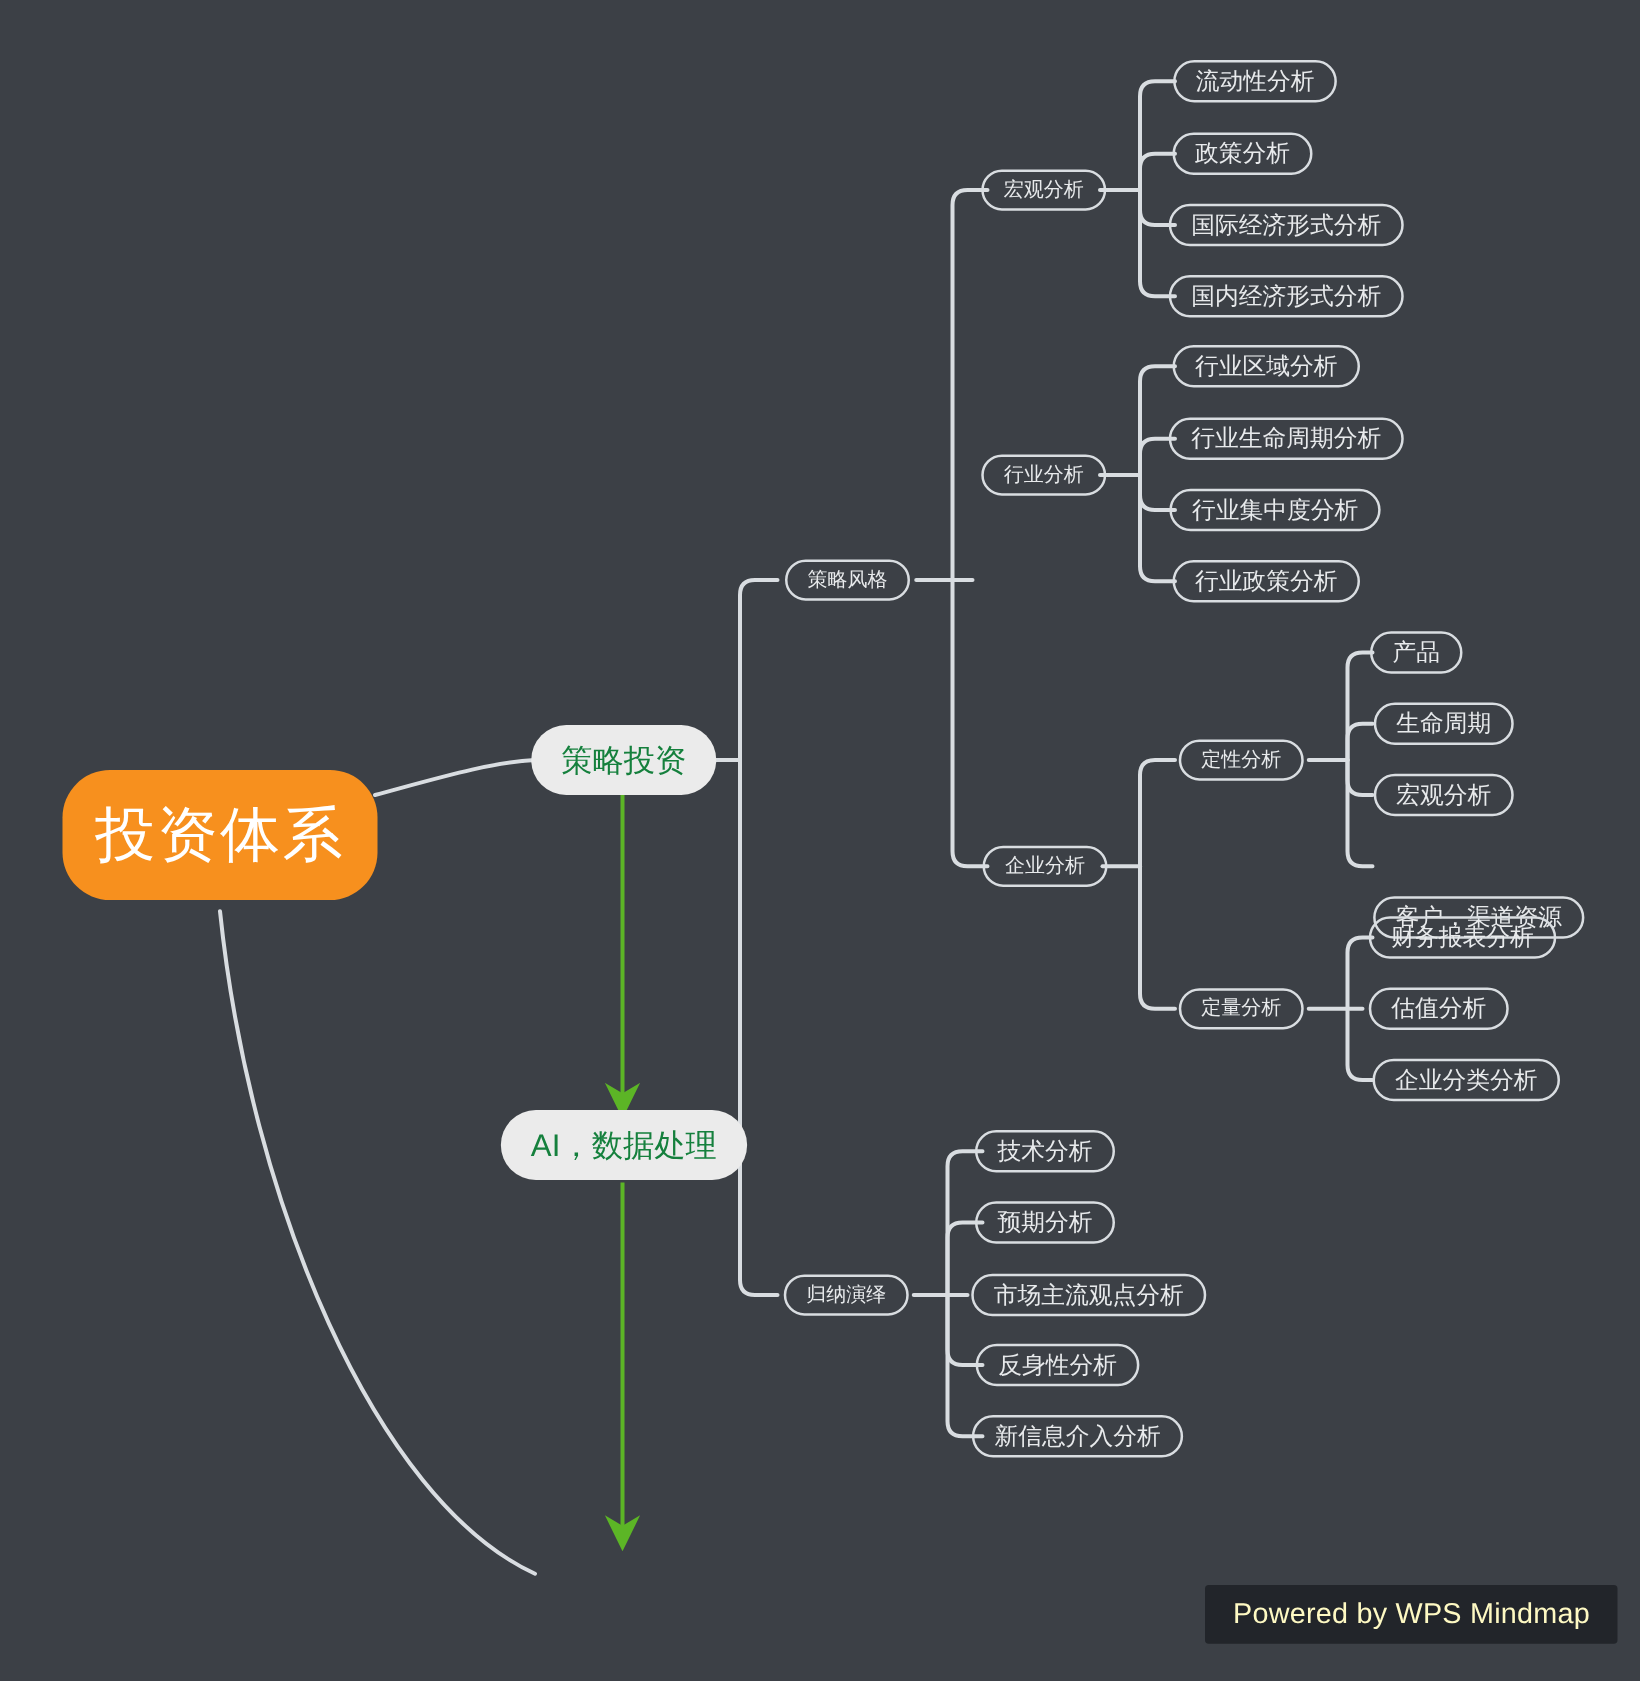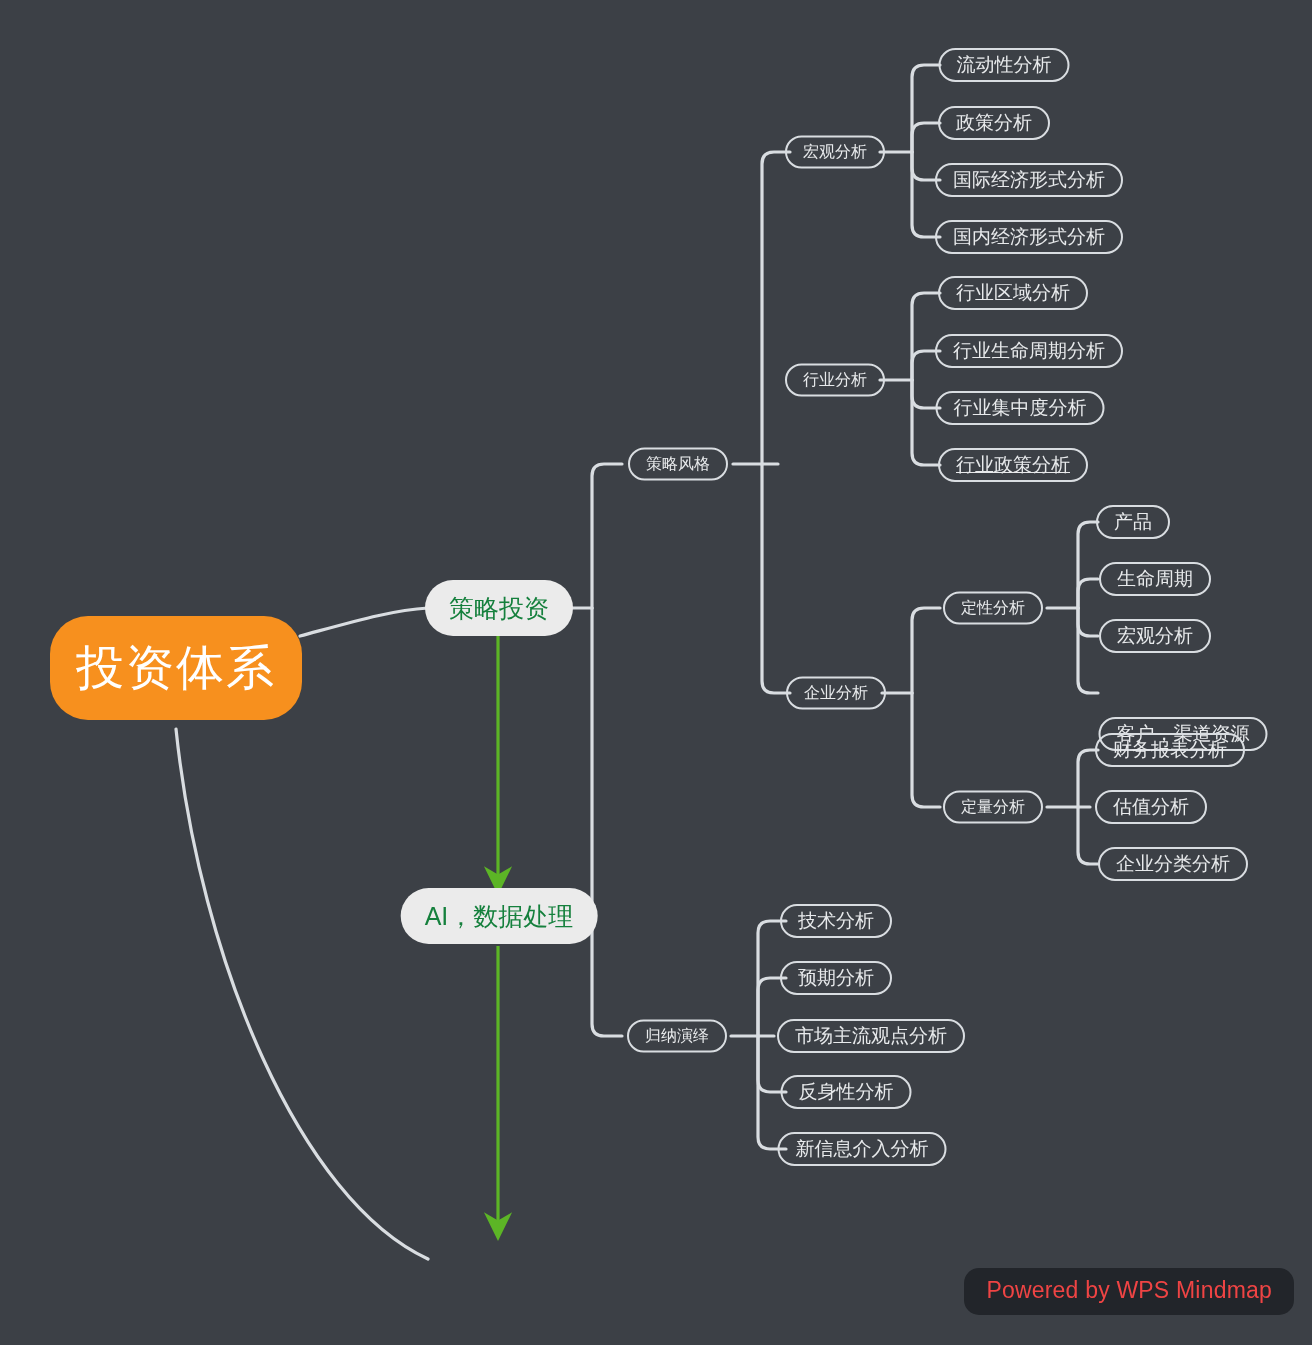--- a/index.html
+++ b/index.html
@@ -66,24 +66,24 @@
     font-size: 19px;
     height: 34px;
     border-radius: 20px;
   }
   
   #watermark {
     position: absolute;
     right: 18px;
     bottom: 30px;
     background: #22252a;
-    color: #ef4444;
+    color: #fef9c3;
     font-size: 23px;
     padding: 9px 22px 11px 22px;
-    border-radius: 15px;
+    border-radius: 3px;
     letter-spacing: 0.2px;
   }
 </style>
 </head>
 <body>
 
 <div id="canvas">
 
   <svg id="links" viewBox="0 0 1312 1345">
     <defs>
@@ -196,21 +196,21 @@
 
   <div class="node outline small" style="left:1013px; top:293px;">
     <span>行业区域分析</span>
   </div>
   <div class="node outline small" style="left:1029px; top:351px;">
     <span>行业生命周期分析</span>
   </div>
   <div class="node outline small" style="left:1020px; top:408px;">
     <span>行业集中度分析</span>
   </div>
-  <div class="node outline small" style="left:1013px; top:465px;text-decoration:underline;">
+  <div class="node outline small" style="left:1013px; top:465px;">
     <span>行业政策分析</span>
   </div>
 
   <div class="node outline" style="left:993px; top:608px;">
     <span>定性分析</span>
   </div>
   <div class="node outline" style="left:993px; top:807px;">
     <span>定量分析</span>
   </div>
 

